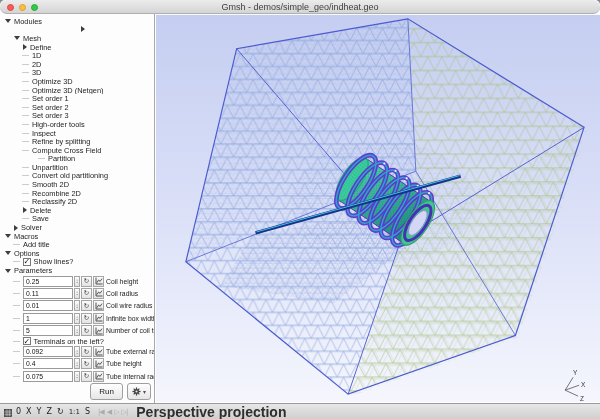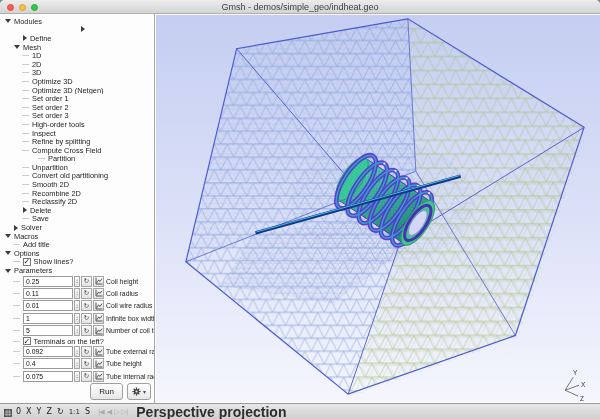--- a/index.html
+++ b/index.html
@@ -7,21 +7,21 @@
   .window{
     position:relative;width:600px;height:419px;overflow:hidden;
     font-family:"Liberation Sans","DejaVu Sans",sans-serif;
     background:#fff;border-radius:5px 5px 0 0;
   }
   
   .titlebar{
     position:absolute;top:0;left:0;right:0;height:14px;
     background:linear-gradient(#ececec,#d4d4d4);
     border-bottom:1px solid #b0b0b0;
-    display:flex;align-items:center;justify-content:center;
+    display:flex;align-items:center;justify-content:center;border-radius:7px;
   }
   .traffic{position:absolute;left:7px;top:3.5px;display:flex;gap:5px;}
   .tl{width:7px;height:7px;border-radius:50%;}
   .tl.red{background:#fc5b57;border:0.5px solid #d94942;}
   .tl.yellow{background:#fdbe3f;border:0.5px solid #d9a132;}
   .tl.green{background:#34c84a;border:0.5px solid #2aa73c;}
   .title-text{font-size:9px;color:#3f3f3f;}
   
   .sidebar{
     position:absolute;top:14px;left:0;width:155px;bottom:16px;
@@ -82,27 +82,27 @@
   <div class="sidebar">
     <div id="tree">
         <div class="trow t-branch" style="padding-left: 4px;">
           <span class="arrow expanded"></span>
           <span class="lbl">Modules</span>
         </div>
         <div class="trow t-branch" style="padding-left: 13px; flex-direction: column;">
           <span class="arrow collapsed"></span>
           <span class="lbl">Geometry</span>
         </div>
+        <div class="trow t-branch" style="padding-left: 13px;">
+          <span class="arrow expanded"></span>
+          <span class="lbl">Mesh</span>
+        </div>
         <div class="trow t-branch" style="padding-left: 22px;">
           <span class="arrow collapsed"></span>
           <span class="lbl">Define</span>
-        </div>
-        <div class="trow t-branch" style="padding-left: 13px;">
-          <span class="arrow expanded"></span>
-          <span class="lbl">Mesh</span>
         </div>
         <div class="trow t-leaf" style="padding-left: 22px;">
           <span class="conn"></span>
           <span class="lbl">1D</span>
         </div>
         <div class="trow t-leaf" style="padding-left: 22px;">
           <span class="conn"></span>
           <span class="lbl">2D</span>
         </div>
         <div class="trow t-leaf" style="padding-left: 22px;">

